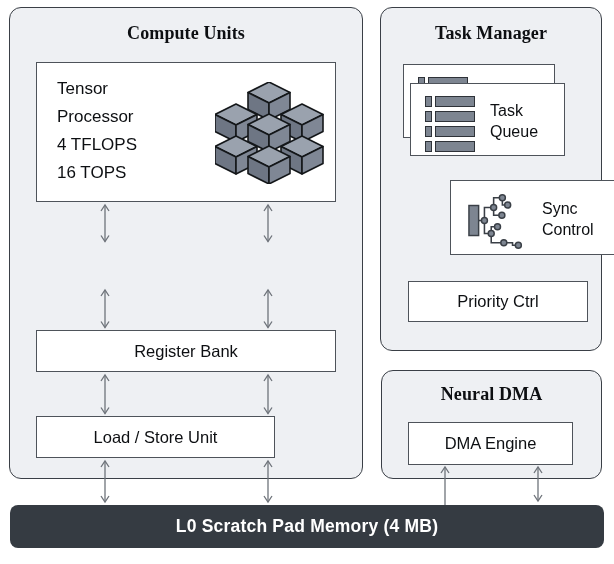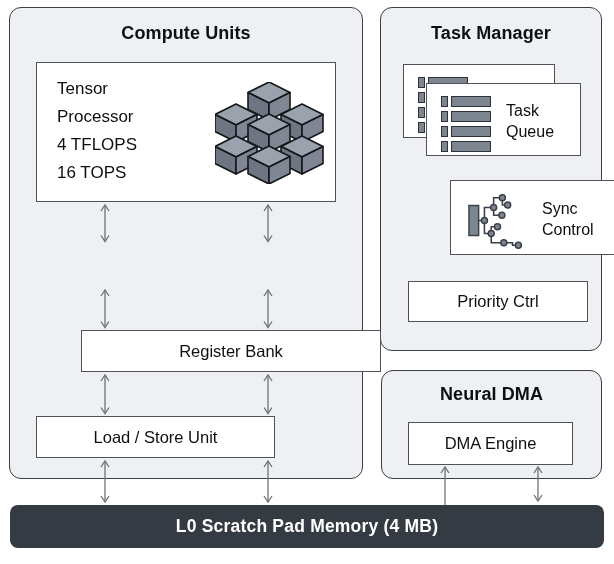--- a/index.html
+++ b/index.html
@@ -1,18 +1,18 @@
 <!DOCTYPE html>
 <html><head>
 <meta charset="utf-8">
 <style>
   html,body{margin:0;padding:0;background:#ffffff;font-family:"Liberation Sans",sans-serif;}
   #stage{position:relative;width:614px;height:564px;background:#ffffff;overflow:hidden;}
   .panel{position:absolute;background:#eef0f3;border:1.5px solid #3a3f46;border-radius:12px;box-sizing:border-box;z-index:1;}
-  .panel-title{position:absolute;top:15px;left:0;right:0;text-align:center;font-weight:bold;font-size:18px;color:#0d0f12;letter-spacing:0.1px;}
+  .panel-title{position:absolute;top:15px;left:0;right:0;text-align:center;font-weight:bold;font-size:18px;color:#0d0f12;letter-spacing:0.1px;font-family:Liberation Serif, serif;}
   .wbox{position:absolute;background:#ffffff;border:1.4px solid #4e535a;box-sizing:border-box;z-index:2;display:flex;align-items:center;justify-content:center;font-size:16.5px;color:#0d0f12;}
   .tensor-lines{position:absolute;left:20px;top:12px;font-size:17px;line-height:28px;color:#0d0f12;}
   .cube-svg{position:absolute;right:10px;top:19px;}
   .card{position:absolute;background:#ffffff;border:1.4px solid #4e535a;box-sizing:border-box;}
   .tq-icon{position:absolute;left:14px;top:12px;display:flex;flex-direction:column;gap:4px;}
   .tq-row{display:flex;gap:3px;}
   .tq-sq{width:7px;height:11px;background:#7d8591;border:1.1px solid #2e3238;box-sizing:border-box;}
   .tq-bar{width:40px;height:11px;background:#7d8591;border:1.1px solid #2e3238;box-sizing:border-box;}
   .two-line{font-size:16px;line-height:21px;color:#0d0f12;}
   .memory-bar{position:absolute;left:10px;top:505px;width:594px;height:43px;background:#353b42;border-radius:8px;display:flex;align-items:center;justify-content:center;color:#ffffff;font-weight:bold;font-size:17.5px;z-index:4;letter-spacing:0.2px;}
@@ -45,21 +45,21 @@
       <use href="#cube" x="33" y="0"></use>
       <use href="#cube" x="0" y="22"></use>
       <use href="#cube" x="66" y="22"></use>
       <use href="#cube" x="0" y="54"></use>
       <use href="#cube" x="66" y="54"></use>
       <use href="#cube" x="33" y="32"></use>
       <use href="#cube" x="33" y="64"></use>
     </svg>
   </div>
 
-  <div class="wbox" style="left:36px;top:330px;width:300px;height:42px;margin-left:45px;">
+  <div class="wbox" style="left:36px;top:330px;width:300px;height:42px;">
     <span>Register Bank</span>
   </div>
   <div class="wbox" style="left:36px;top:416px;width:239px;height:42px;">
     <span>Load / Store Unit</span>
   </div>
 
   <div class="panel" style="left:380px;top:7px;width:222px;height:344px;">
     <div class="panel-title">Task Manager</div>
   </div>
 
@@ -76,21 +76,21 @@
       <div class="tq-row">
           <div class="tq-sq"></div>
           <div class="tq-bar"></div>
         </div>
       <div class="tq-row">
           <div class="tq-sq"></div>
           <div class="tq-bar"></div>
         </div>
     </div>
   </div>
-  <div class="card" style="left:426px;top:83px;width:155px;height:73px;z-index:3;padding-left:46px;">
+  <div class="card" style="left:410px;top:83px;width:155px;height:73px;z-index:3;padding-left:46px;">
     <div class="tq-icon" style="top:12px;">
       <div class="tq-row">
           <div class="tq-sq"></div>
           <div class="tq-bar"></div>
         </div>
       <div class="tq-row">
           <div class="tq-sq"></div>
           <div class="tq-bar"></div>
         </div>
       <div class="tq-row">

